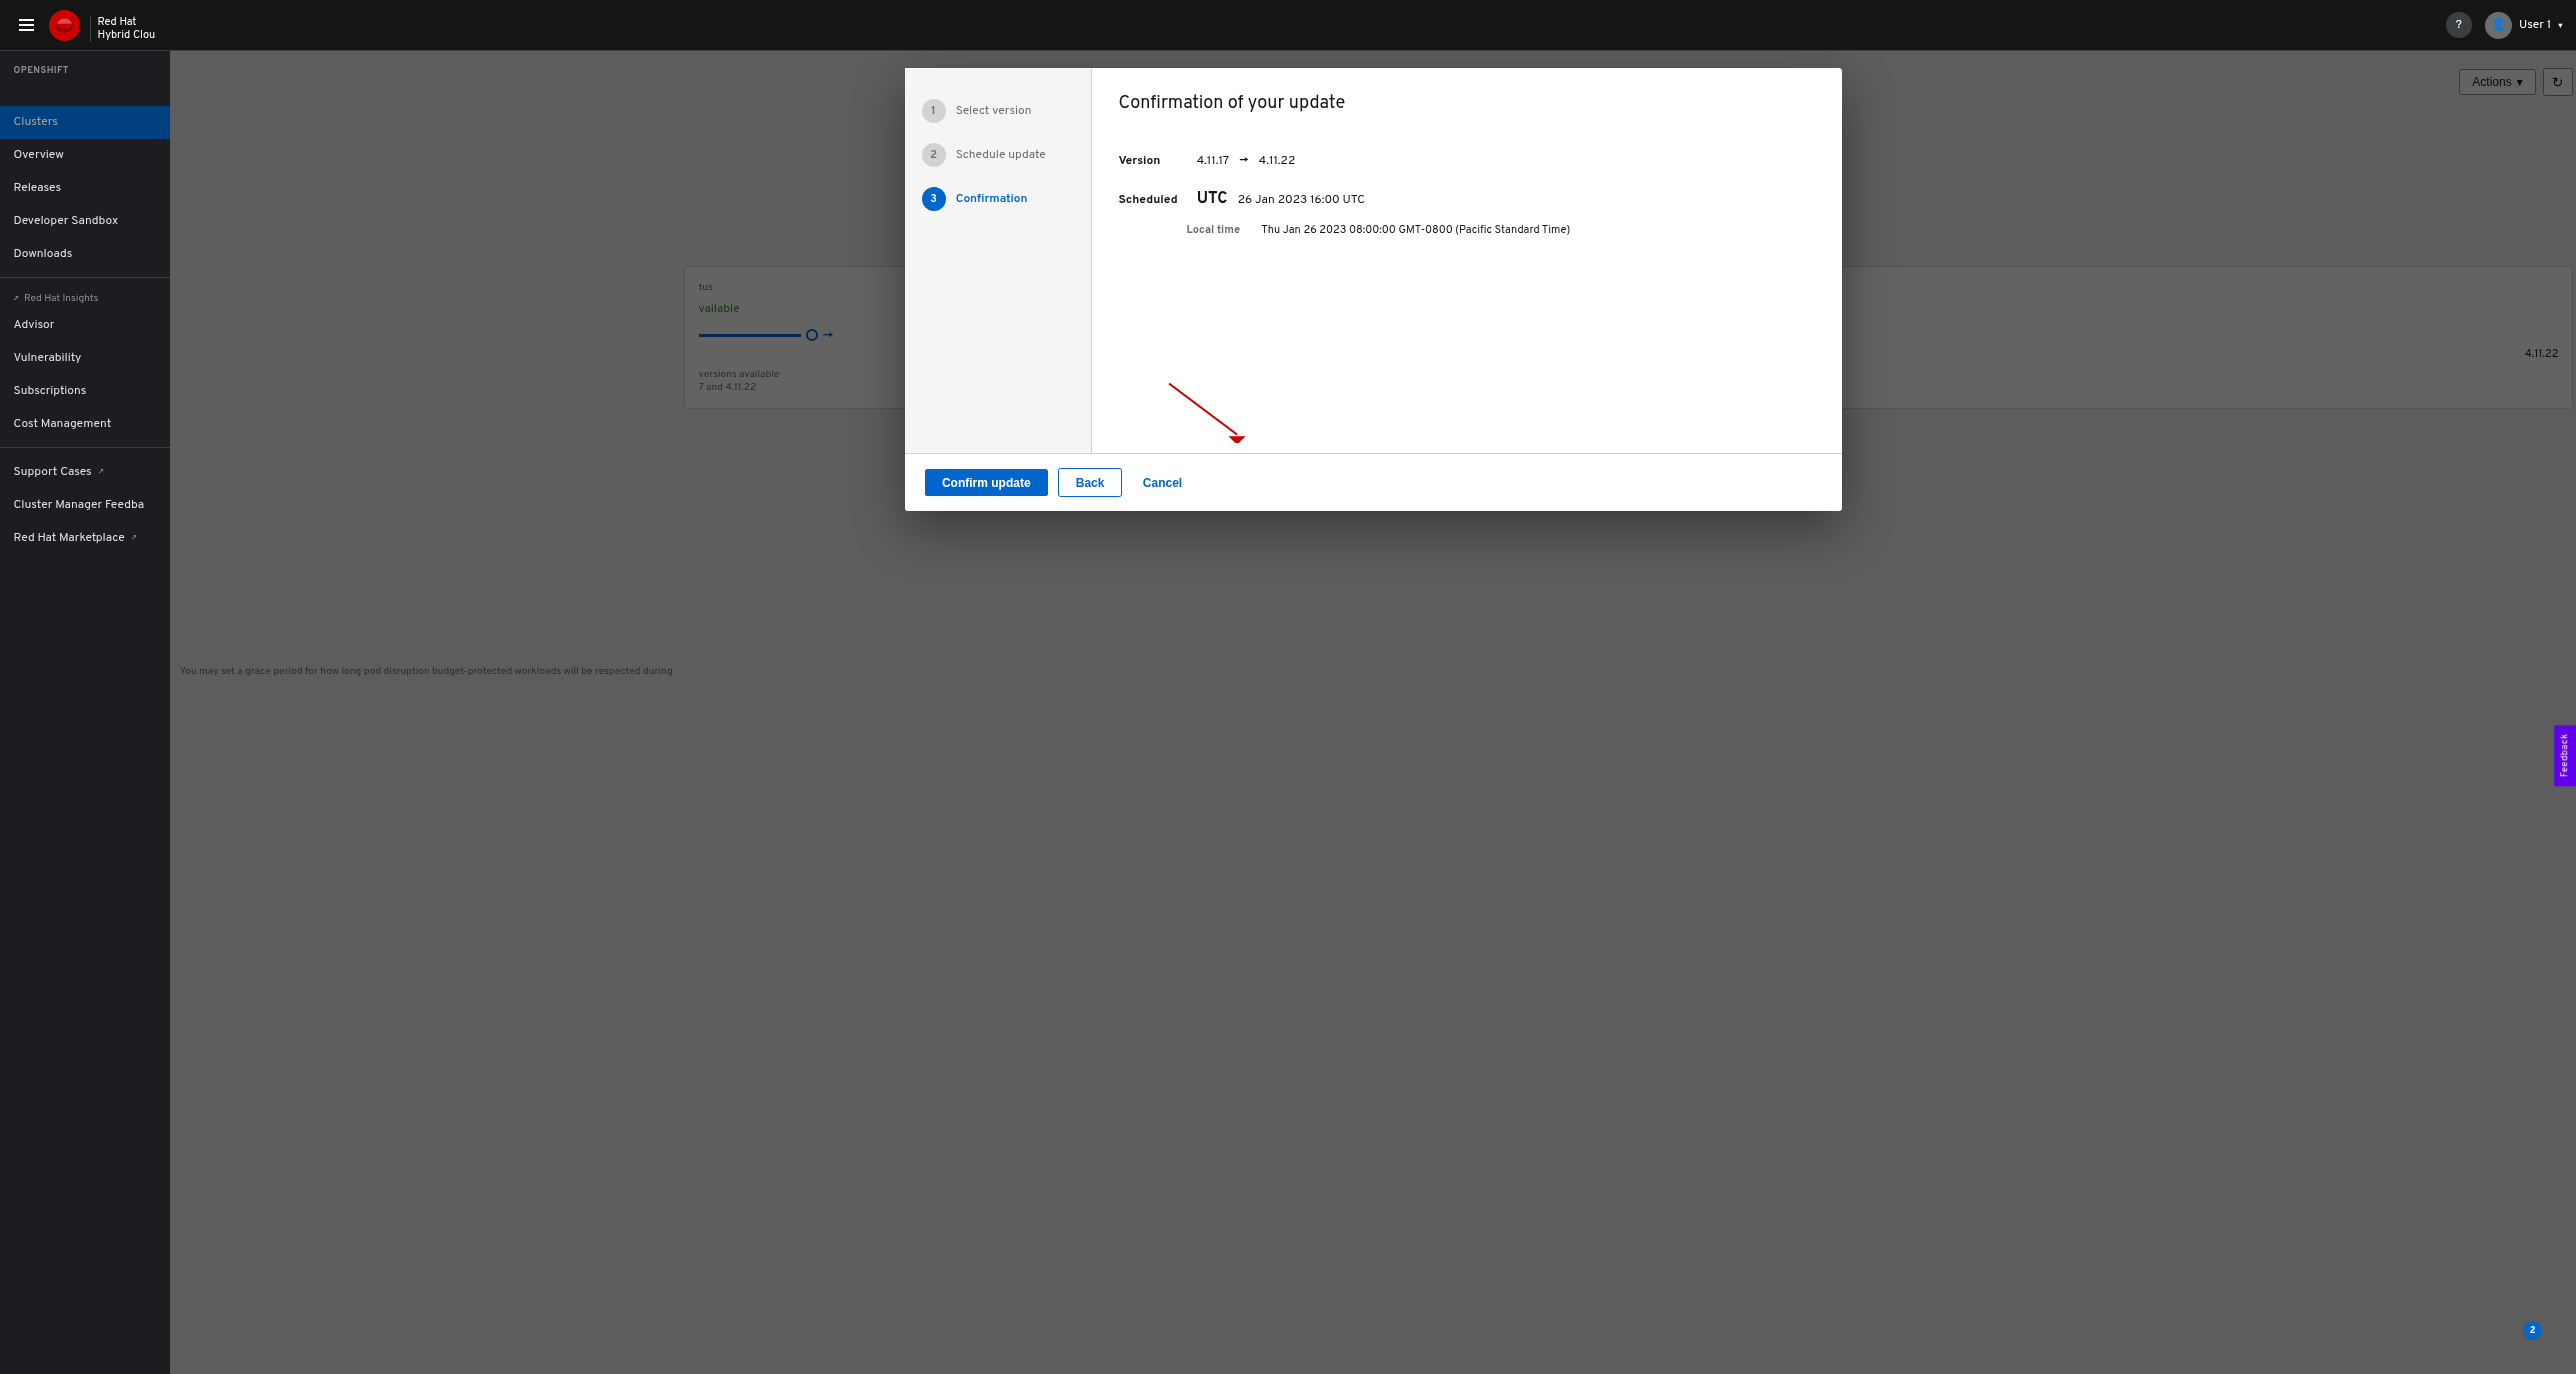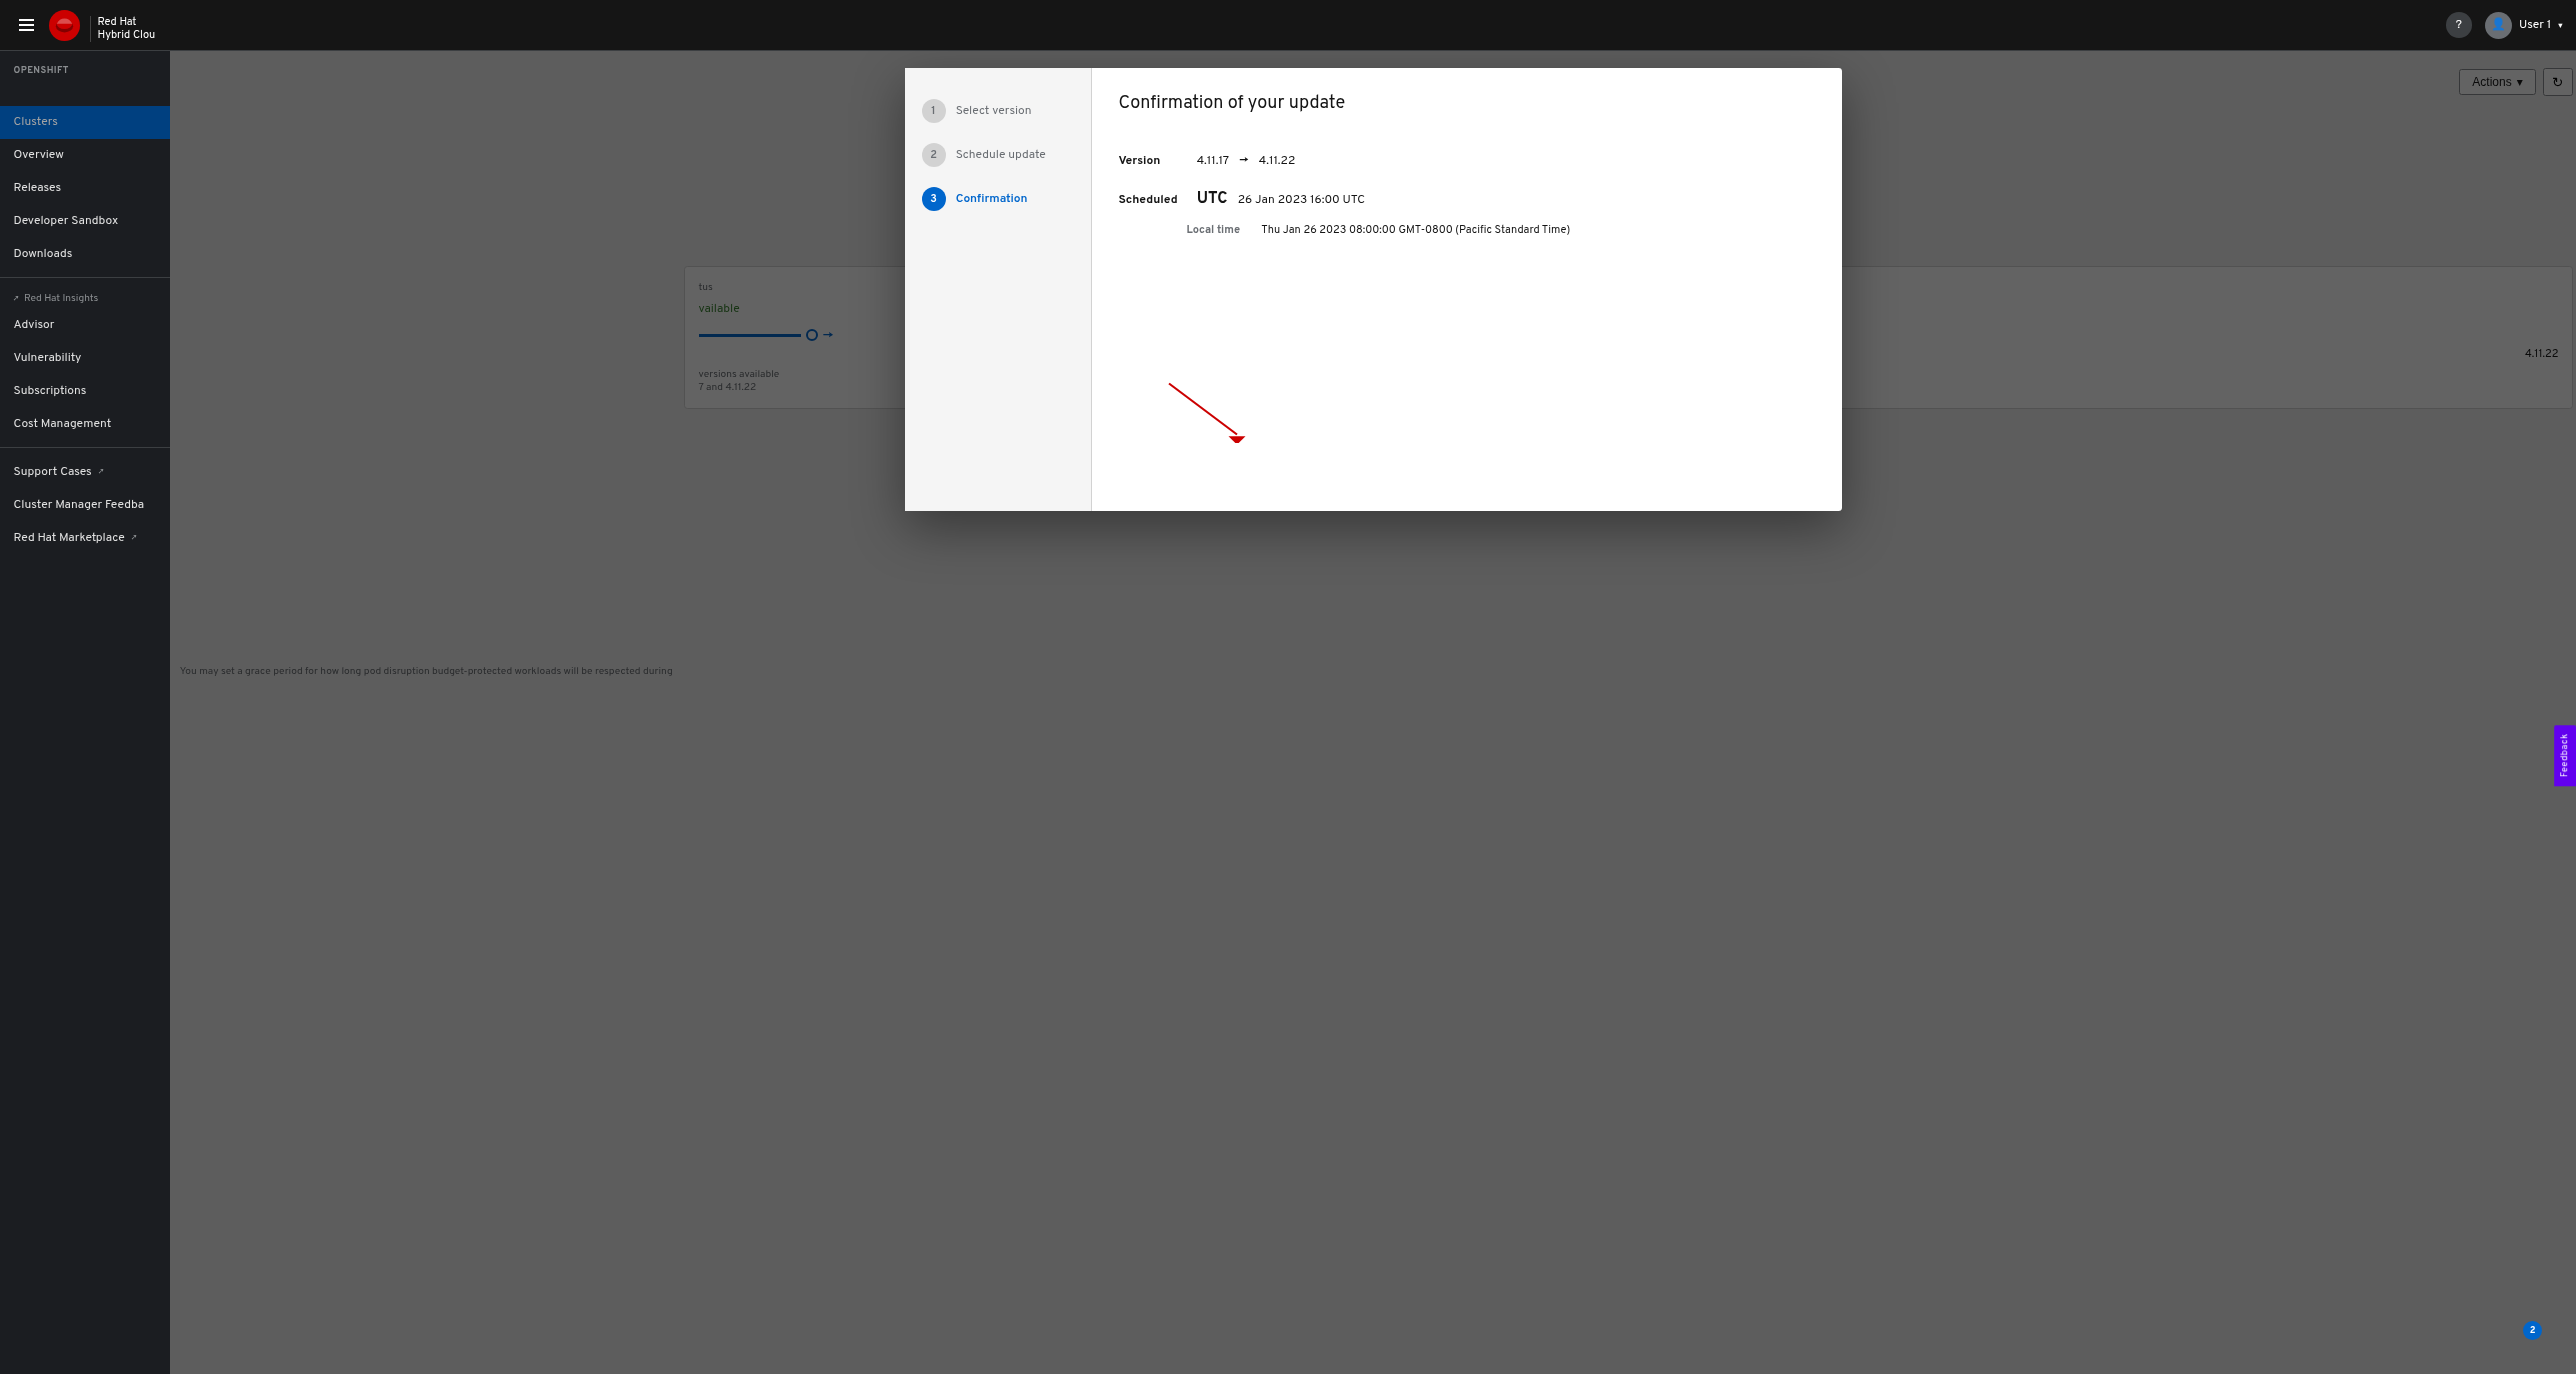--- a/index.html
+++ b/index.html
@@ -606,20 +606,25 @@
               <span class="confirm-value">26 Jan 2023 16:00 UTC</span>
             </div>
 
             <div class="confirm-sub-row">
               <span class="confirm-sub-label">Local time</span>
               <span class="confirm-sub-value">Thu Jan 26 2023 08:00:00 GMT-0800 (Pacific Standard Time)</span>
             </div>
           </div>
         </div>
 
+        <div class="modal-footer">
+          <button class="btn-primary">Confirm update</button>
+          <button class="btn-secondary">Back</button>
+          <button class="btn-link">Cancel</button>
+        </div>
 
         <svg class="red-arrow" viewBox="0 0 200 80" xmlns="http://www.w3.org/2000/svg">
           <line x1="20" y1="10" x2="100" y2="70" stroke="#cc0000" stroke-width="2.5"></line>
           <polygon points="90,72 110,72 100,82" fill="#cc0000"></polygon>
         </svg>
       </div>
     </div>
   </main>
 </div>
 

